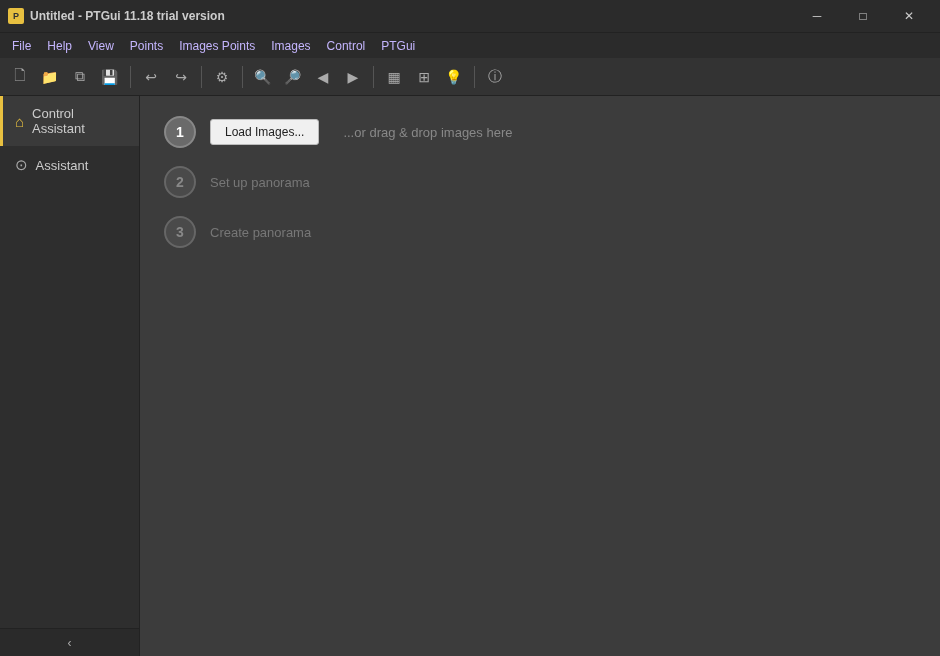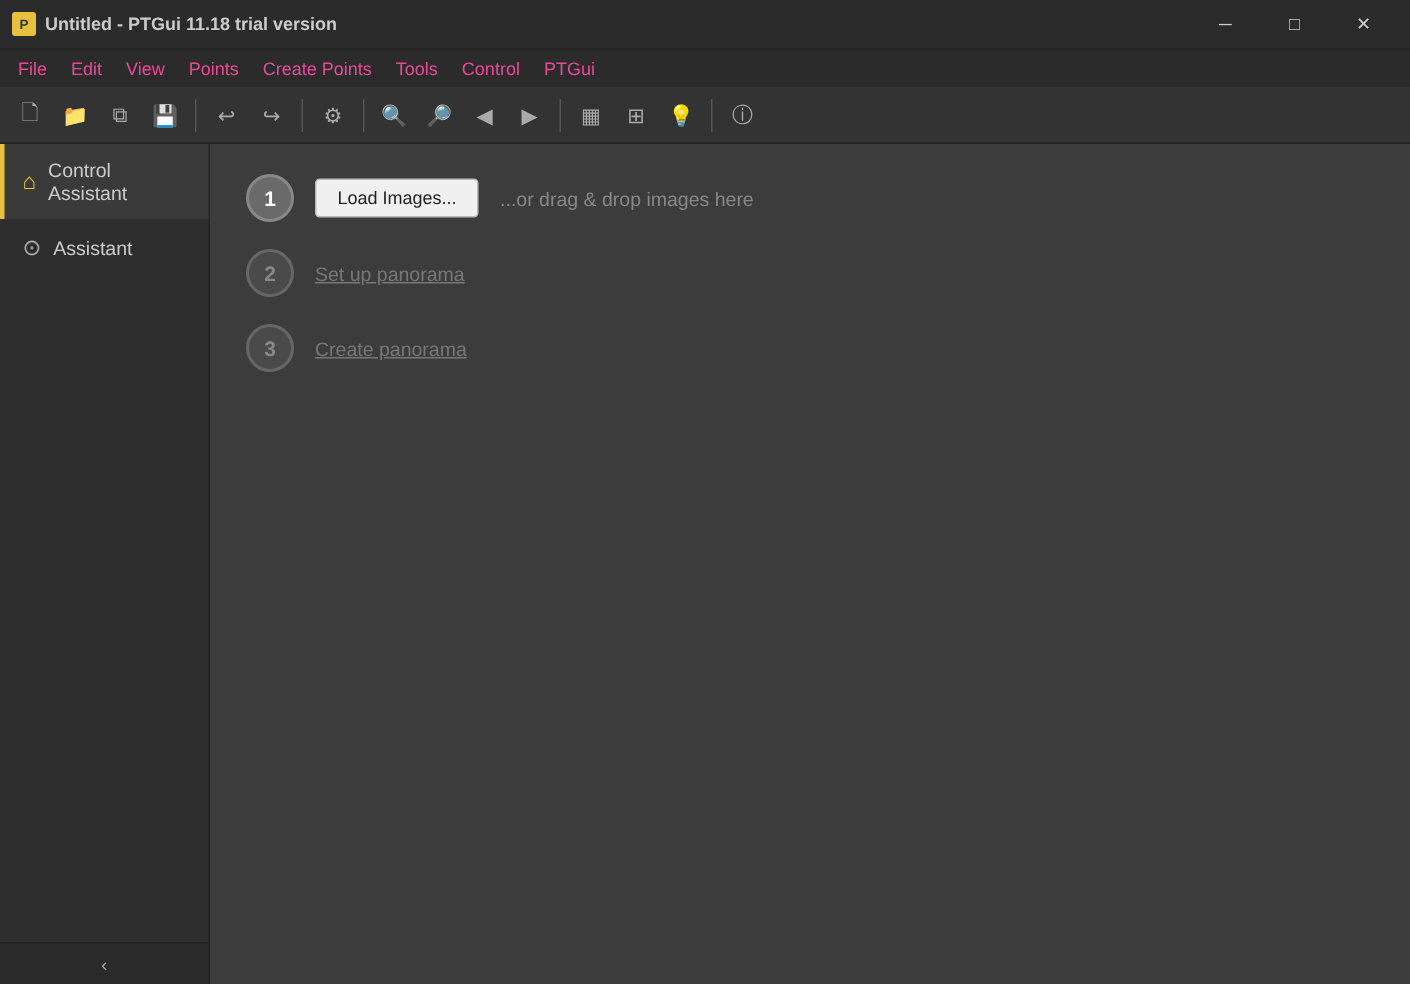--- a/index.html
+++ b/index.html
@@ -66,21 +66,21 @@
     #menu-bar {
       height: 26px;
       background: #2b2b2b;
       display: flex;
       align-items: center;
       padding: 0 4px;
       border-top: 1px solid #222;
     }
     .menu-item {
       padding: 3px 8px;
-      color: #ec4899;
+      color: #c4b5fd;
       cursor: pointer;
       font-size: 12px;
       border-radius: 2px;
     }
 
     
     #toolbar {
       height: 38px;
       background: #333;
       display: flex;
@@ -194,40 +194,39 @@
       border: 2px solid #888;
     }
     .step-circle.inactive-step {
       background: #4a4a4a;
       color: #888;
       border: 2px solid #666;
     }
     .step-content {
       display: flex;
       align-items: center;
-      gap: 14px;
+      gap: 24px;
     }
     .load-images-btn {
       padding: 5px 14px;
       background: #f0f0f0;
       border: 1px solid #bbb;
       border-radius: 3px;
       color: #222;
       font-size: 12px;
       cursor: pointer;
     }
     .step-hint {
       color: #888;
       font-size: 13px;
       text-align: center;
     }
     .step-label {
       color: #777;
       font-size: 13px;
-      text-decoration: underline;
     }
   </style>
 </head>
 <body>
 
 <div id="title-bar">
   <div id="title-bar-left">
     <div id="app-icon">
       <span>P</span>
     </div>
@@ -235,25 +234,25 @@
   </div>
   <div id="window-controls">
     <button class="win-btn">─</button>
     <button class="win-btn">□</button>
     <button class="win-btn close">✕</button>
   </div>
 </div>
 
 <div id="menu-bar">
 <div class="menu-item">File</div>
-    <div class="menu-item">Edit</div>
+    <div class="menu-item">Help</div>
     <div class="menu-item">View</div>
     <div class="menu-item">Points</div>
-    <div class="menu-item">Create Points</div>
-    <div class="menu-item">Tools</div>
+    <div class="menu-item">Images Points</div>
+    <div class="menu-item">Images</div>
     <div class="menu-item">Control</div>
     <div class="menu-item">PTGui</div>
   </div>
 
 <div id="toolbar">
 <button class="toolbar-btn">🗋</button>
     <button class="toolbar-btn">📁</button>
     <button class="toolbar-btn">⧉</button>
     <button class="toolbar-btn">💾</button>
     <div class="toolbar-separator"></div>

